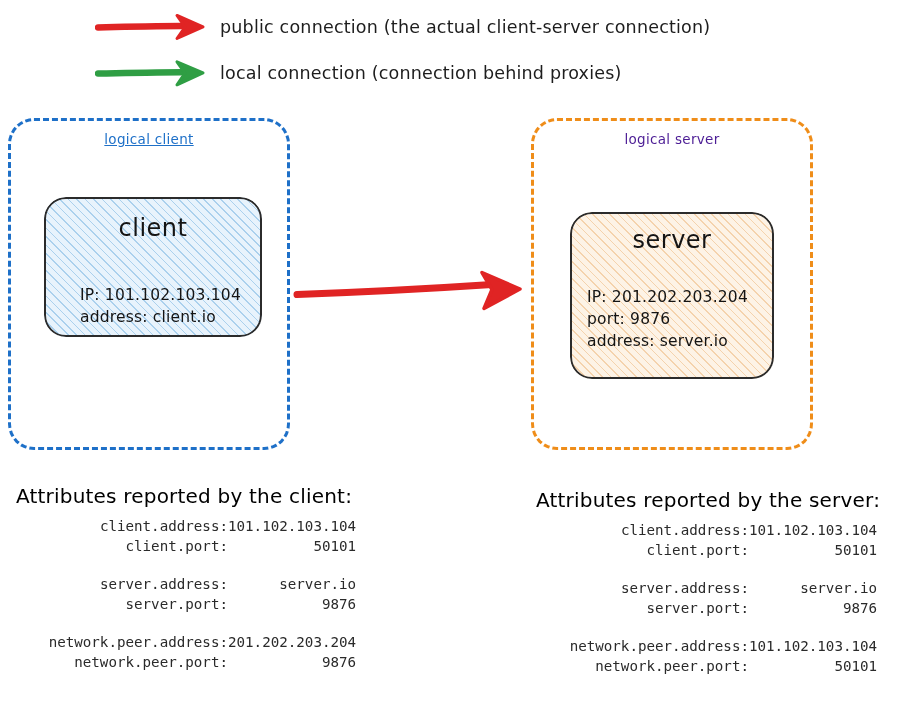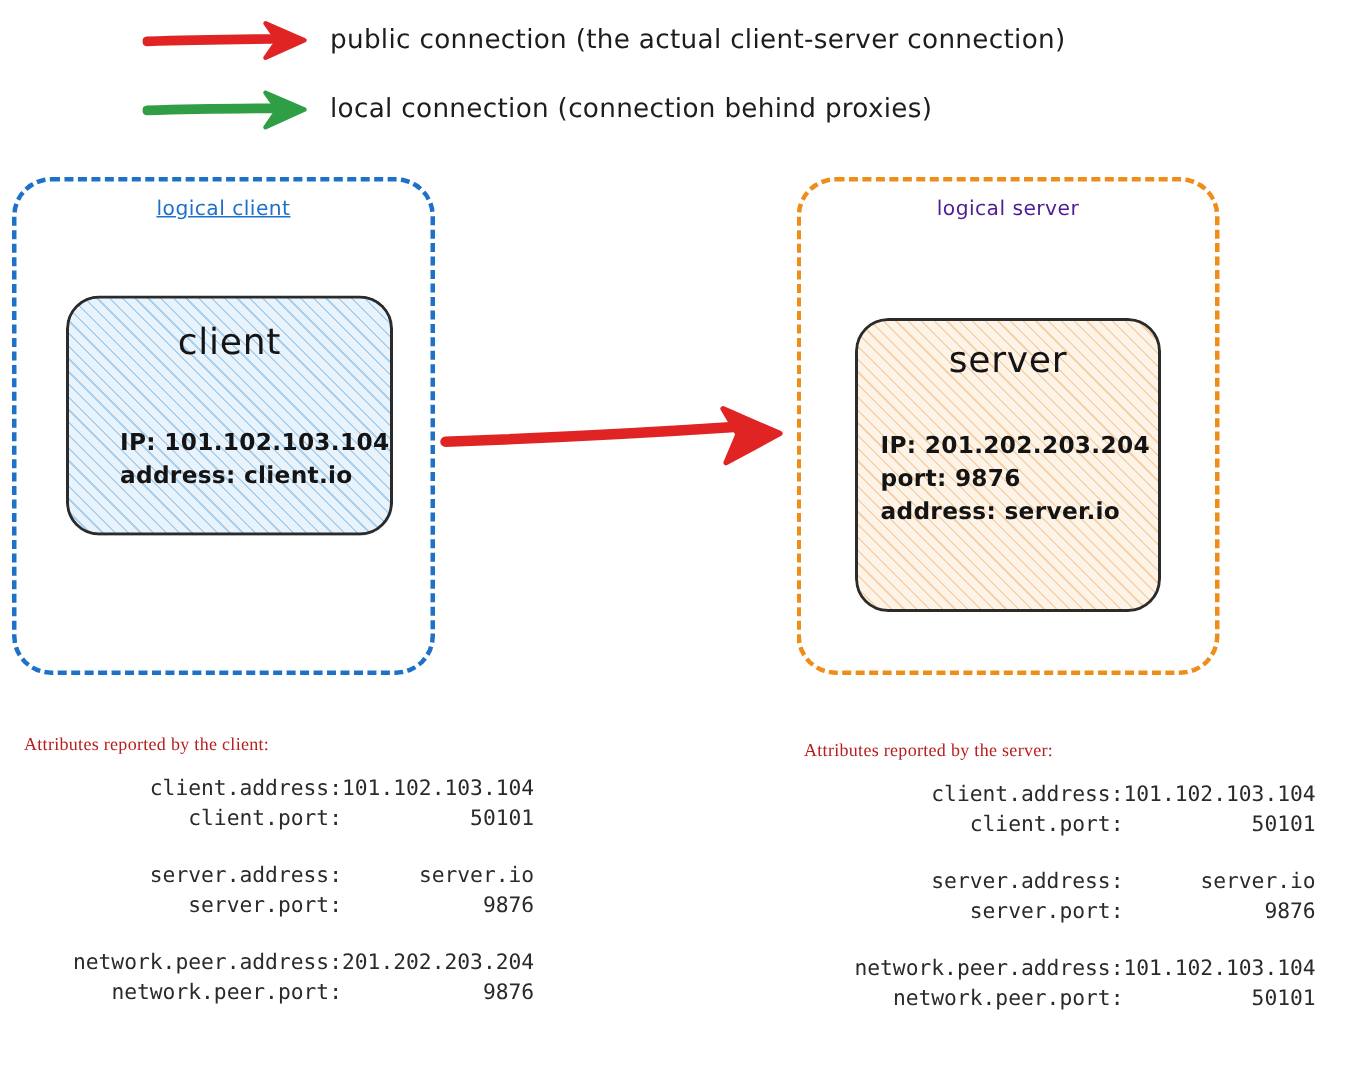--- a/index.html
+++ b/index.html
@@ -93,38 +93,38 @@
     letter-spacing: 0.5px;
     color: #141414;
   }
   .node-lines {
     position: absolute;
     font-size: 15.5px;
     line-height: 22px;
     color: #141414;
     white-space: nowrap;
   }
-  .node-lines div { white-space: nowrap; font-weight: bold; }
+  .node-lines div { white-space: nowrap; }
 
   #client-node {
-    left: 44px; top: 197px; width: 218px; height: 160px;
+    left: 44px; top: 197px; width: 218px; height: 140px;
   }
   #client-node .node-bg {
     background-color: #e8f3fc;
     background-image: repeating-linear-gradient(45deg,
         rgba(120,180,225,0.55) 0px,
         rgba(120,180,225,0.55) 1.1px,
         rgba(232,243,252,0) 1.1px,
         rgba(232,243,252,0) 6px);
   }
   #client-node .node-title { top: 17px; }
   #client-node .node-lines { left: 36px; top: 87px; }
 
   #server-node {
-    left: 570px; top: 212px; width: 204px; height: 196px;
+    left: 570px; top: 212px; width: 204px; height: 167px;
   }
   #server-node .node-bg {
     background-color: #fdf3e6;
     background-image: repeating-linear-gradient(45deg,
         rgba(235,175,110,0.48) 0px,
         rgba(235,175,110,0.48) 1.1px,
         rgba(253,243,230,0) 1.1px,
         rgba(253,243,230,0) 6px);
   }
   #server-node .node-title { top: 14px; }
@@ -132,26 +132,25 @@
 
   
   #main-arrow { position: absolute; left: 292px; top: 268px; width: 240px; height: 46px; }
 
   
   .attr-section { position: absolute; }
   #attrs-client { left: 16px; top: 484px; width: 430px; }
   #attrs-server { left: 536px; top: 488px; width: 370px; }
 
   .attr-heading {
-    font-size: 12px;
+    font-size: 20px;
     line-height: 24px;
-    color: #b91c1c;
+    color: #000000;
     white-space: nowrap;
     margin-bottom: 9px;
-    font-family: Liberation Serif, serif;
   }
   .attr-table {
     font-family: "DejaVu Sans Mono", monospace;
     font-size: 14.2px;
     line-height: 19.5px;
     color: #2a2a2a;
     border-collapse: collapse;
     text-align: right;
   }
   .attr-table td { padding: 0; vertical-align: top; white-space: pre; }

